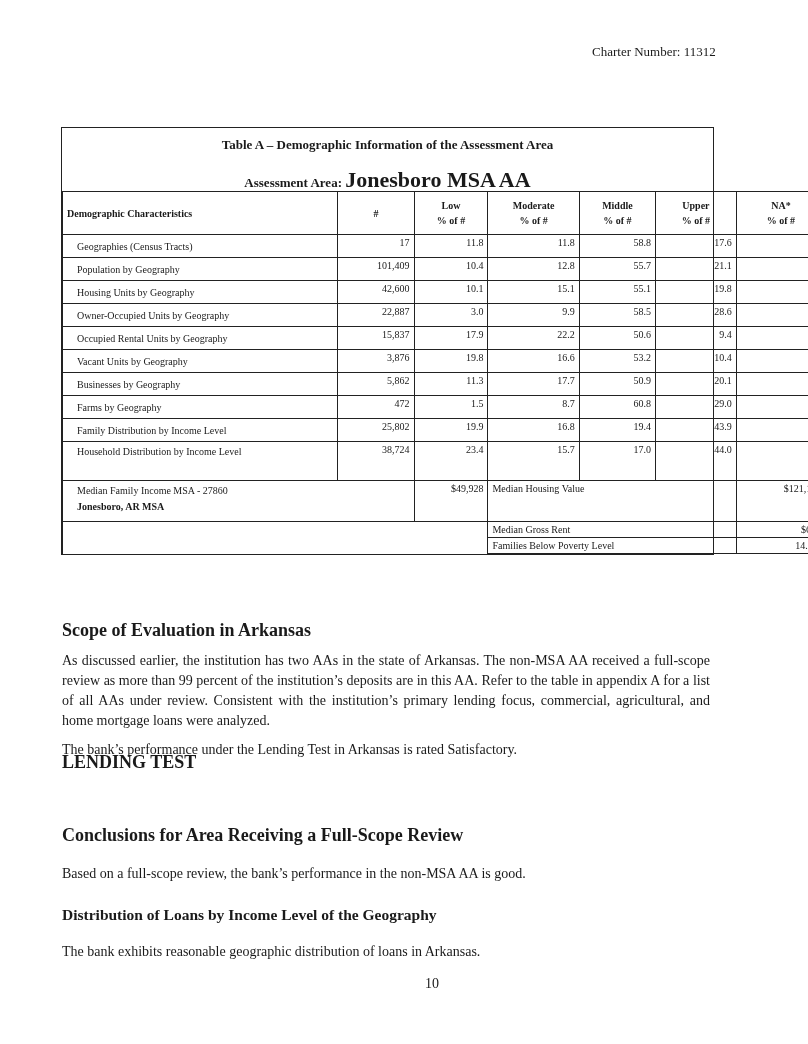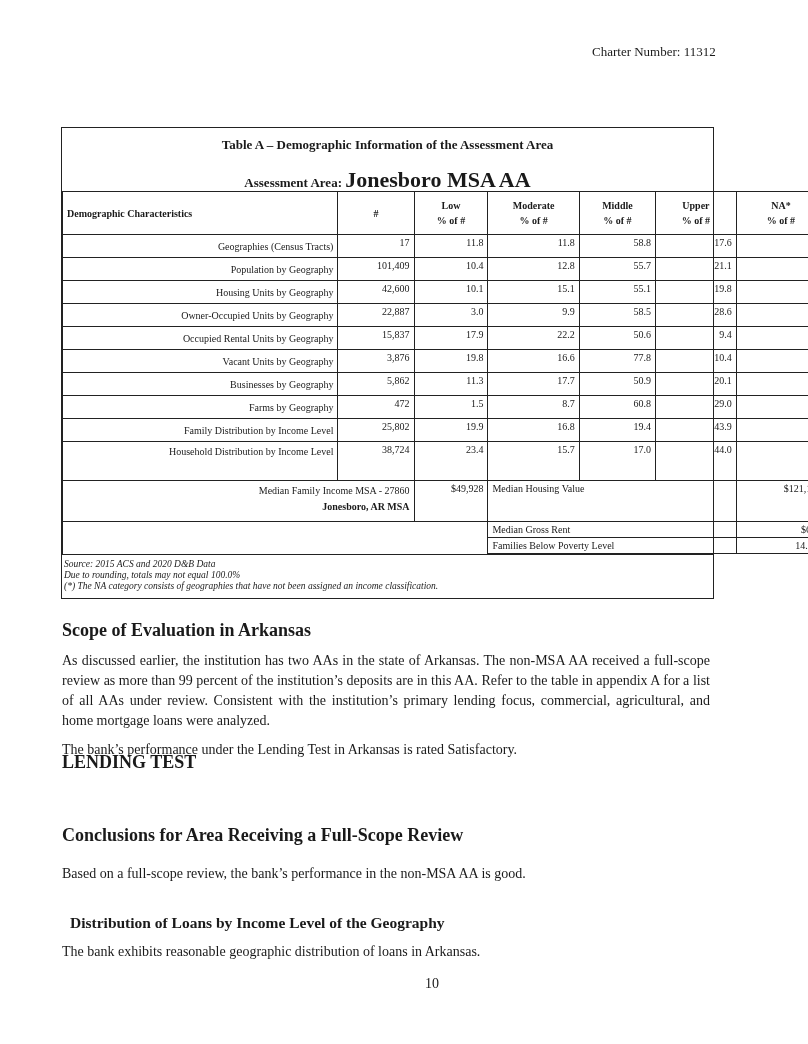--- a/index.html
+++ b/index.html
@@ -8,28 +8,28 @@
   .charter { position: absolute; top: 44px; left: 592px; font-size: 13px; }
   .tbl-wrap { position: absolute; left: 61px; top: 127px; width: 651px;
               border: 1.5px solid #222; }
   .tbl-title { text-align: center; font-weight: bold; font-size: 13px; padding-top: 9px; height: 26px; }
   .tbl-aa { text-align: center; font-size: 13px; font-weight: bold; height: 24px; padding-top: 4px; }
   .tbl-aa .big { font-size: 22px; }
   table.demo { border-collapse: collapse; width: 764px; font-size: 10px; }
   table.demo th, table.demo td { border: 1px solid #222; padding: 2px 4px; }
   table.demo th { font-weight: bold; text-align: center; line-height: 15px; height: 38px; }
   table.demo th.left { text-align: left; }
-  table.demo td.label { text-align: right; padding-left: 14px; height: 18px; }
+  table.demo td.label { text-align: left; padding-left: 14px; height: 18px; }
   table.demo td.num { text-align: right; vertical-align: top; }
   table.demo tr:first-child th { border-top: 1.5px solid #222; }
   .bold { font-weight: bold; }
   .notes { font-style: italic; font-size: 9.5px; line-height: 11px; padding: 4px 2px 6px 2px;
            border-top: 1px solid #222; }
   h2 { position: absolute; margin: 0; font-weight: bold; font-size: 18px; left: 62px; }
-  h3 { position: absolute; margin: 8px; font-weight: bold; font-size: 15.5px; left: 62px; }
+  h3 { position: absolute; margin: 0; font-weight: bold; font-size: 15.5px; left: 62px; }
   p { position: absolute; margin: 0; font-size: 14px; left: 62px; width: 648px; line-height: 20px; }
   p.just { text-align: justify; }
   .pagenum { position: absolute; top: 976px; left: 0; width: 808px; text-align: center; font-size: 14px; margin-left: 28px; }
 </style>
 </head>
 <body>
 
 <div class="charter">Charter Number: 11312</div>
 
 <div class="tbl-wrap">
@@ -100,21 +100,21 @@
       <td class="num">22.2</td>
       <td class="num">50.6</td>
       <td class="num">9.4</td>
       <td class="num">0.0</td>
     </tr>
     <tr>
       <td class="label">Vacant Units by Geography</td>
       <td class="num">3,876</td>
       <td class="num">19.8</td>
       <td class="num">16.6</td>
-      <td class="num">77.8</td>
+      <td class="num">53.2</td>
       <td class="num">10.4</td>
       <td class="num">0.0</td>
     </tr>
     <tr>
       <td class="label">Businesses by Geography</td>
       <td class="num">5,862</td>
       <td class="num">11.3</td>
       <td class="num">17.7</td>
       <td class="num">50.9</td>
       <td class="num">20.1</td>
@@ -159,25 +159,20 @@
       <td colspan="3" rowspan="2" style="border-bottom:none;"></td>
       <td colspan="3">Median Gross Rent</td>
       <td class="num">$687</td>
     </tr>
     <tr>
       <td colspan="3">Families Below Poverty Level</td>
       <td class="num">14.6%</td>
     </tr>
   </tbody>
     </table>
-  <div class="notes">
-    <div>Source: 2015 ACS and 2020 D&amp;B Data</div>
-    <div>Due to rounding, totals may not equal 100.0%</div>
-    <div>(*) The NA category consists of geographies that have not been assigned an income classification.</div>
-  </div>
 </div>
 
 <h2 style="top:620px;">Scope of Evaluation in Arkansas</h2>
 <p class="just" style="top:651px;">As discussed earlier, the institution has two AAs in the state of Arkansas. The non-MSA AA received a full-scope review as more than 99 percent of the institution’s deposits are in this AA. Refer to the table in appendix A for a list of all AAs under review. Consistent with the institution’s primary lending focus, commercial, agricultural, and home mortgage loans were analyzed.</p>
 
 <h2 style="top:752px;">LENDING TEST</h2>
 <p style="top:740px;">The bank’s performance under the Lending Test in Arkansas is rated Satisfactory.</p>
 
 <h2 style="top:825px;">Conclusions for Area Receiving a Full-Scope Review</h2>
 <p style="top:864px;">Based on a full-scope review, the bank’s performance in the non-MSA AA is good.</p>

